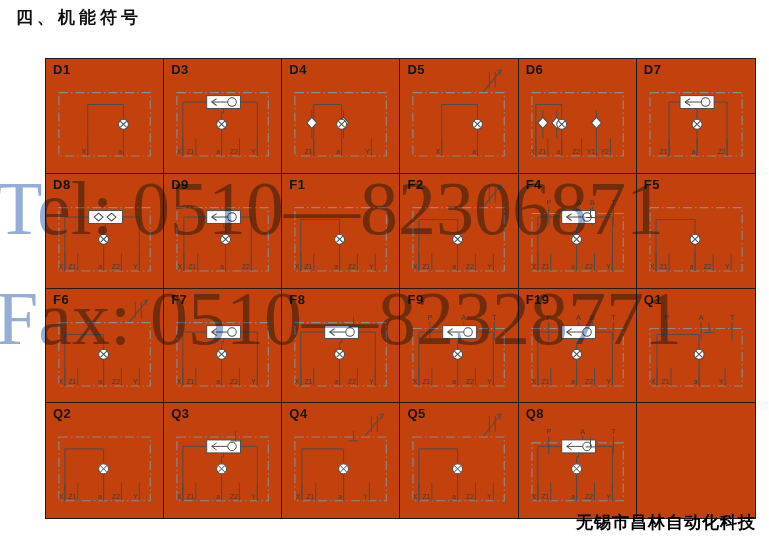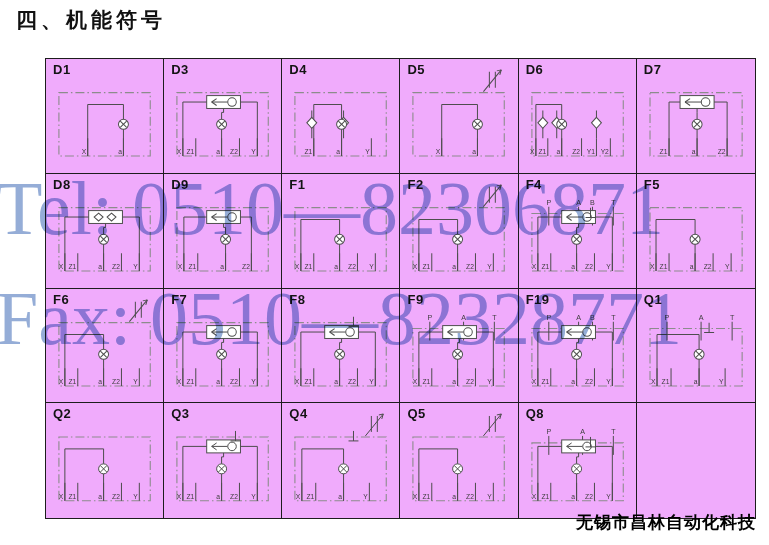--- a/index.html
+++ b/index.html
@@ -1,24 +1,24 @@
 <!DOCTYPE html>
 <html><head>
 <meta charset="utf-8">
 <style>
   html,body{margin:0;padding:0;background:#e8e8e8;}
   .page{position:relative;width:769px;height:545px;background:#fff;overflow:hidden;
         font-family:"Liberation Sans",sans-serif;}
-  .title{position:absolute;left:16px;top:6px;font-size:21px;font-weight:700;
+  .title{position:absolute;left:16px;top:6px;font-size:17px;font-weight:700;
          letter-spacing:4px;color:#111;}
   .grid{position:absolute;left:45px;top:58px;width:711px;height:461px;
         display:grid;grid-template-columns:repeat(6,1fr);grid-template-rows:repeat(4,1fr);
         border:1.5px solid #1d1d1d;box-sizing:border-box;}
   .cell{position:relative;border-right:1.5px solid #1d1d1d;border-bottom:1.5px solid #1d1d1d;
-        box-sizing:border-box;background:#f0abfc;}
+        box-sizing:border-box;background:#c2410c;}
   .cell:nth-child(6n){border-right:none;}
   .cell:nth-child(n+19){border-bottom:none;}
   .cid{position:absolute;left:7px;top:3px;font-size:13px;font-weight:700;color:#141414;
        letter-spacing:0.5px;z-index:2;}
   .cell svg{position:absolute;left:0;top:0;width:100%;height:100%;}
   .wm{position:absolute;left:-4px;width:780px;white-space:nowrap;
       font-family:"Liberation Serif",serif;font-size:76px;line-height:1;
       letter-spacing:0px;color:#7e9bce;opacity:0.82;mix-blend-mode:multiply;
       z-index:5;pointer-events:none;}
   .wm1{top:170px;}

